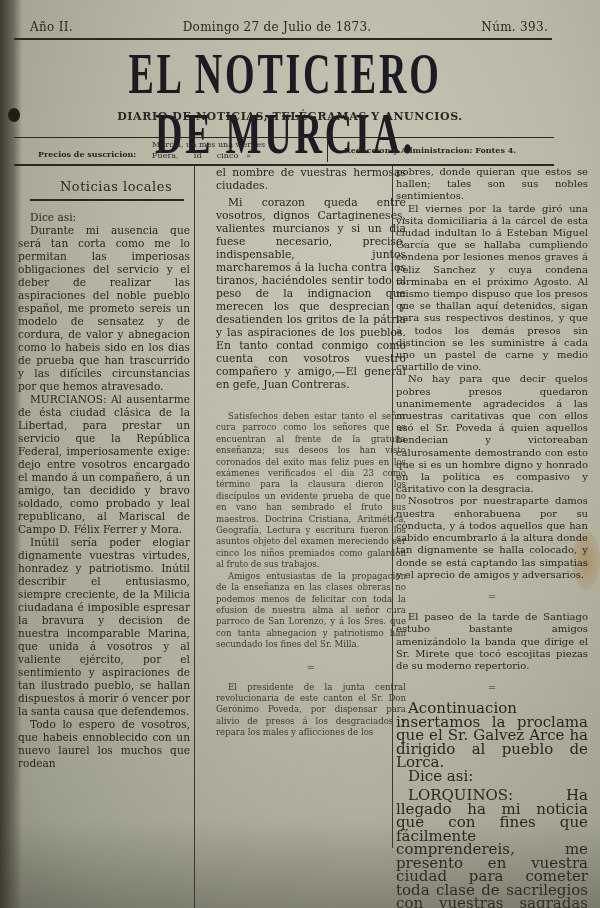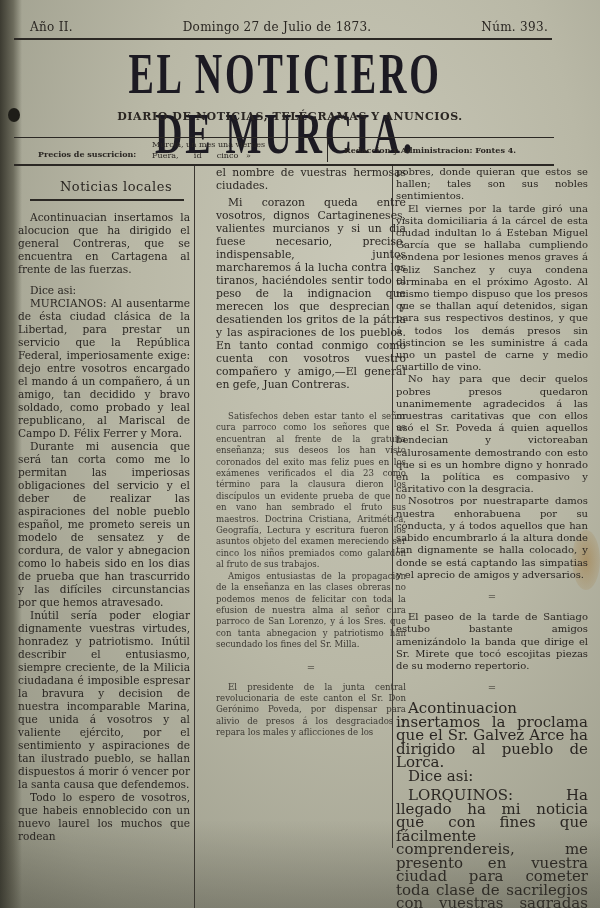--- a/index.html
+++ b/index.html
@@ -108,24 +108,23 @@
     <span class="subs-addr">Redaccion y Administracion: Fontes 4.</span>
   </div>
   <div class="rule" style="left:14px; top:164px; width:540px; height:2px;"></div>
 
   <div class="vline" style="left:194px; height:742px;"></div>
   <div class="vline" style="left:392px; height:682px;"></div>
 
   <div class="col col1">
     <div class="section-title">Noticias locales</div>
     <div class="title-rule"></div>
-    <p>Acontinuacian insertamos la alocucion que ha dirigido el general Contreras, que se encuentra en Cartagena al frente de las fuerzas.</p>
     <p style="margin-top:8px;">Dice asi:</p>
+    <p>Durante mi ausencia que será tan corta como me lo permitan las imperiosas obligaciones del servicio y el deber de realizar las aspiraciones del noble pueblo español, me prometo sereis un modelo de sensatez y de cordura, de valor y abnegacion como lo habeis sido en los dias de prueba que han trascurrido y las difíciles circunstancias por que hemos atravesado.</p>
     <p>MURCIANOS: Al ausentarme de ésta ciudad clásica de la Libertad, para prestar un servicio que la República Federal, imperiosamente exige: dejo entre vosotros encargado el mando á un compañero, á un amigo, tan decidido y bravo soldado, como probado y leal republicano, al Mariscal de Campo D. Félix Ferrer y Mora.</p>
-    <p>Durante mi ausencia que será tan corta como me lo permitan las imperiosas obligaciones del servicio y el deber de realizar las aspiraciones del noble pueblo español, me prometo sereis un modelo de sensatez y de cordura, de valor y abnegacion como lo habeis sido en los dias de prueba que han trascurrido y las difíciles circunstancias por que hemos atravesado.</p>
     <p>Inútil sería poder elogiar dignamente vuestras virtudes, honradez y patriotismo. Inútil describir el entusiasmo, siempre creciente, de la Milicia ciudadana é imposible espresar la bravura y decision de nuestra incomparable Marina, que unida á vosotros y al valiente ejército, por el sentimiento y aspiraciones de tan ilustrado pueblo, se hallan dispuestos á morir ó vencer por la santa causa que defendemos.</p>
     <p>Todo lo espero de vosotros, que habeis ennoblecido con un nuevo laurel los muchos que rodean</p>
   </div>
 
   <div class="col col2">
     <p class="noind">el nombre de vuestras hermosas ciudades.</p>
     <p style="margin-top:4px;">Mi corazon queda entre vosotros, dignos Cartagineneses, valientes murcianos y si un dia fuese necesario, preciso, indispensable, juntos marcharemos á la lucha contra los tiranos, haciéndoles sentir todo el peso de la indignacion que merecen los que desprecian y desatienden los gritos de la pátria y las aspiraciones de los pueblos. En tanto contad conmigo como cuenta con vosotros vuestro compañero y amigo,—El general en gefe, Juan Contreras.</p>
     <div style="height:20px;"></div>
     <p class="small">Satisfechos deben estar tanto el señor cura parroco como los señores que se encuentran al frente de la gratuita enseñanza; sus deseos los han visto coronados del exito mas feliz pues en los exámenes verificados el dia 23 como término para la clausura dieron los discípulos un evidente prueba de que no en vano han sembrado el fruto sus maestros. Doctrina Cristiana, Aritmética, Geografía, Lectura y escritura fueron los asuntos objeto del examen mereciendo ser cinco los niños premiados como galardon al fruto de sus trabajos.</p>
     <p class="small">Amigos entusiastas de la propagacion de la enseñanza en las clases obreras no podemos menos de felicitar con toda la efusion de nuestra alma al señor cura parroco de San Lorenzo, y á los Sres. que con tanta abnegacion y patriotismo han secundado los fines del Sr. Milla.</p>

